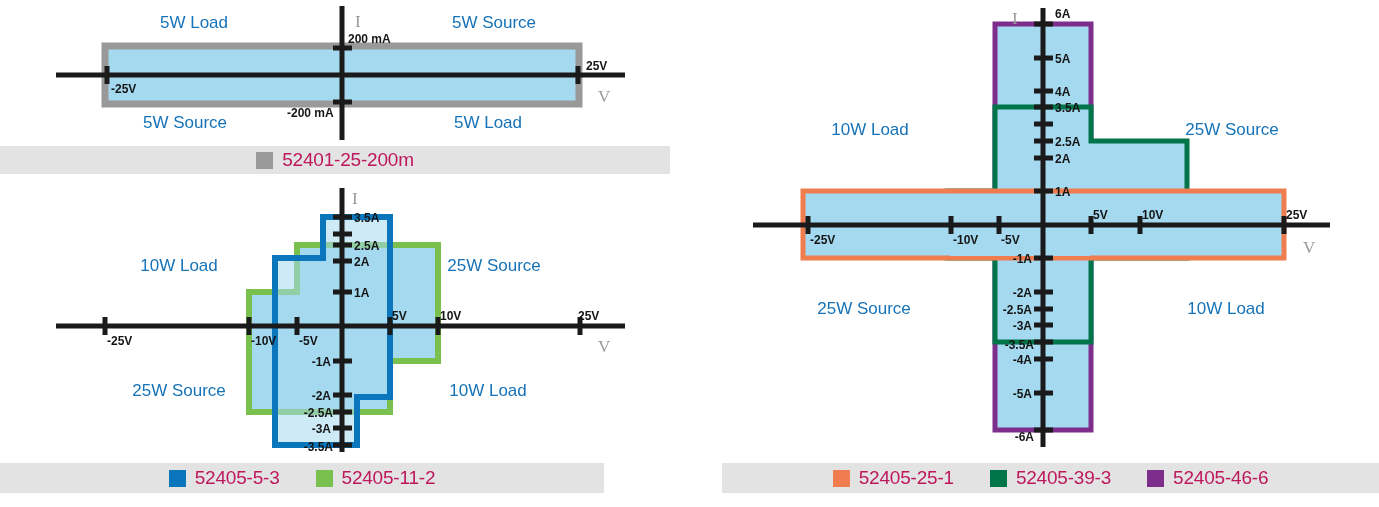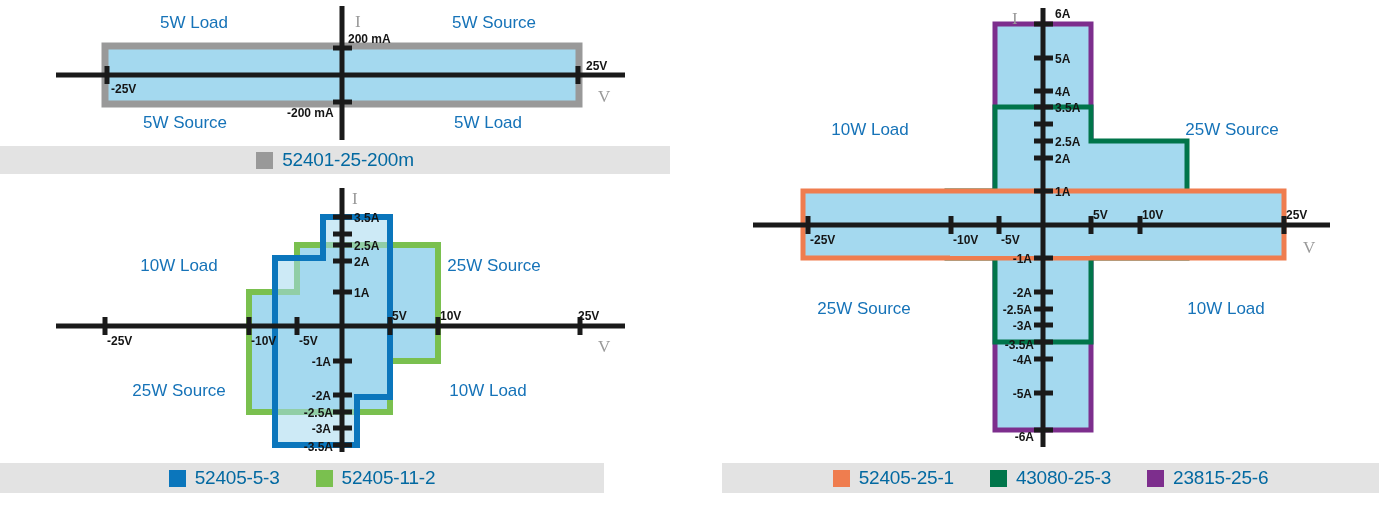--- a/index.html
+++ b/index.html
@@ -7,21 +7,21 @@
   .page{position:relative;width:1379px;height:507px;background:#fff;}
   .panel{position:absolute;}
   svg{display:block;overflow:visible;}
   .quad-label{fill:#1673b8;font-family:"Liberation Sans",sans-serif;font-weight:400;}
   .tick-label{fill:#151515;font-family:"Liberation Sans",sans-serif;font-weight:700;}
   .axis-letter{fill:#9a9a9a;font-family:"Liberation Serif",serif;font-style:normal;}
   .legend-bar{position:absolute;background:#e3e3e3;display:flex;align-items:center;
               justify-content:center;}
   .legend-item{display:flex;align-items:center;margin:0 18px;}
   .legend-swatch{width:17px;height:17px;margin-right:9px;flex:none;}
-  .legend-text{font-family:"Liberation Sans",sans-serif;font-size:19px;color:#0369a1;
+  .legend-text{font-family:"Liberation Sans",sans-serif;font-size:19px;color:#be185d;
                letter-spacing:-0.2px;white-space:nowrap;}
 </style>
 </head>
 <body>
 
 <div class="page">
 
   <div class="panel" style="left:0px;top:0px;width:690px;height:145px;">
     <svg width="690" height="145" viewBox="0 0 690 145">
 
@@ -198,21 +198,21 @@
     </svg>
   </div>
 
   <div class="legend-bar" style="left:722px;top:463px;width:657px;height:30px;">
     <div class="legend-item">
       <span class="legend-swatch" style="background:#ef7d4f;"></span>
       <span class="legend-text">52405-25-1</span>
     </div>
     <div class="legend-item">
       <span class="legend-swatch" style="background:#00754a;"></span>
-      <span class="legend-text">43080-25-3</span>
+      <span class="legend-text">52405-39-3</span>
     </div>
     <div class="legend-item">
       <span class="legend-swatch" style="background:#7d2e8d;"></span>
-      <span class="legend-text">23815-25-6</span>
+      <span class="legend-text">52405-46-6</span>
     </div>
   </div>
 
 </div>
 
 </body></html>

